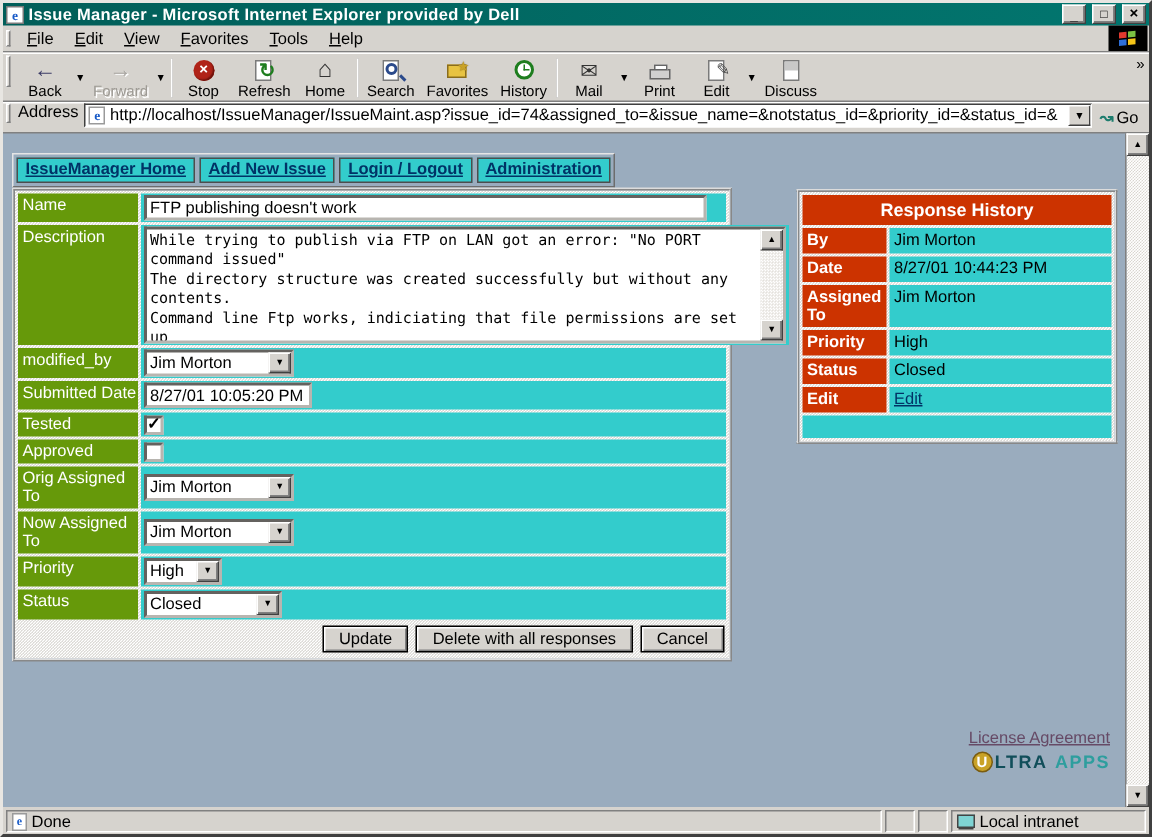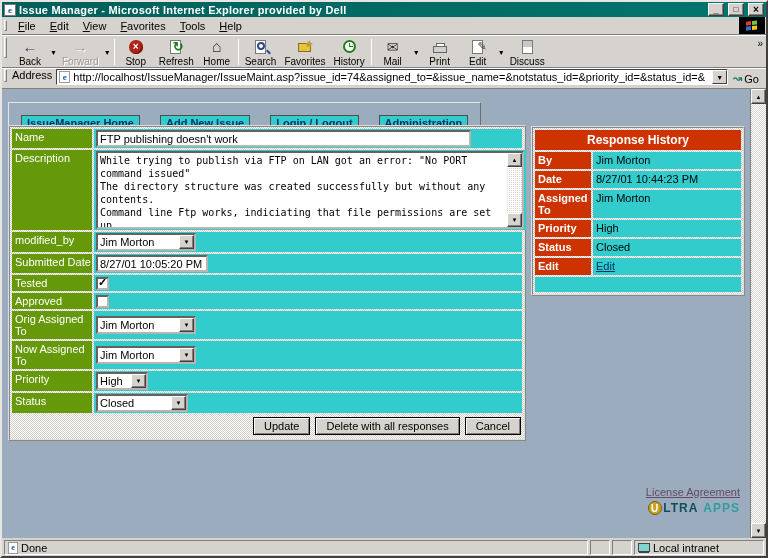--- a/index.html
+++ b/index.html
@@ -100,26 +100,26 @@
       linear-gradient(45deg,#d9d6d0 25%,#fff 25%,#fff 75%,#d9d6d0 75%);
     background-size:2px 2px; background-position:0 0,1px 1px; border-left:1px solid #808080; }
   .sb { width:15px; height:15px; background:#D6D3CE; border:1px solid;
     border-color:#fff #404040 #404040 #fff; box-shadow:inset -1px -1px 0 #808080;
     font-size:6px; display:flex; align-items:center; justify-content:center; color:#000; }
 
   .checker { background-image:linear-gradient(45deg,#cfccc6 25%,transparent 25%,transparent 75%,#cfccc6 75%),
       linear-gradient(45deg,#cfccc6 25%,#fff 25%,#fff 75%,#cfccc6 75%);
     background-size:2px 2px; background-position:0 0,1px 1px; }
 
-  .navbar { position:absolute; left:6px; top:13px; display:flex; gap:20px; padding:12px;
+  .navbar { position:absolute; left:6px; top:13px; display:flex; gap:3px; padding:2px;
     border:1px solid; border-color:#e5e5e5 #6d6d6d #6d6d6d #e5e5e5; }
   .navlink { background:#33CCCC; border:1px solid #4d4d4d; padding:1px 5px 2px;
     font-weight:bold; color:#003366; text-decoration:underline; white-space:nowrap; }
 
-  .ftable { position:absolute; left:6px; top:36px; width:518px; display:flex; flex-direction:column;
+  .ftable { position:absolute; left:6px; top:36px; width:480px; display:flex; flex-direction:column;
     gap:2px; padding:2px; border:2px ridge #dcdcdc; }
   .frow { display:flex; gap:2px; }
   .flabel { flex:0 0 80px; background:#66990A; color:#fff; padding:2px 1px 2px 3px; line-height:12px; }
   .fval { flex:1; background:#33CCCC; display:flex; align-items:center; padding:1px 2px; }
 
   .tin { background:#fff; border:2px inset #b8b5b0; height:17px; font:11px "Liberation Sans",sans-serif;
     color:#000; padding:1px 2px; }
   .sel { display:inline-flex; background:#fff; border:2px inset #b8b5b0; height:18px; align-items:stretch; }
   .sel-text { flex:1; padding:1px 2px; white-space:nowrap; overflow:hidden; line-height:13px; }
   .sel-btn { flex:0 0 15px; background:#D6D3CE; border:1px solid; border-color:#fff #404040 #404040 #fff;

